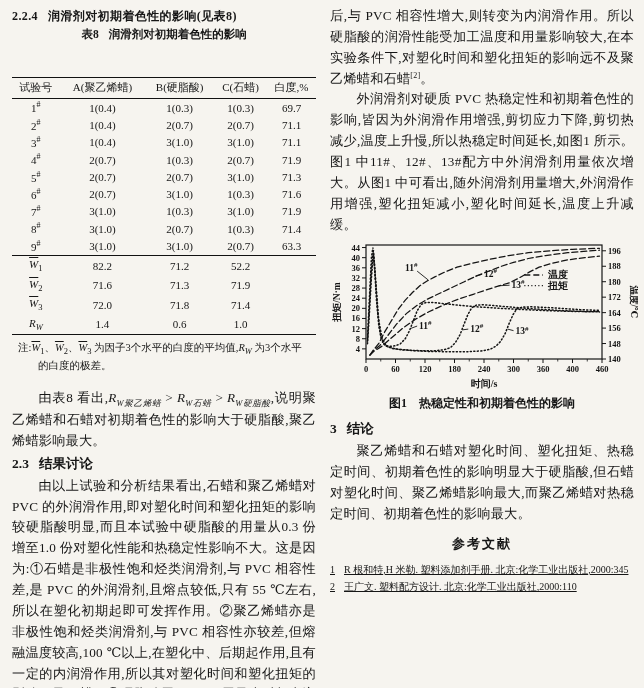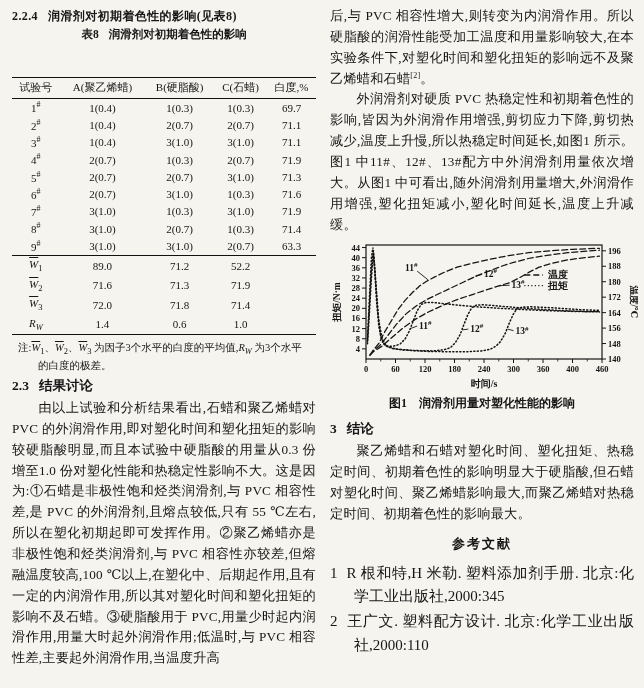--- a/index.html
+++ b/index.html
@@ -31,21 +31,21 @@
   
   .body-p{font-size:13.2px;line-height:1.58;text-align:justify;margin:0;text-indent:2em;letter-spacing:.2px;}
   .noindent{text-indent:0;}
   
   .figwrap{margin:6px 0 0;}
   svg{display:block;}
   svg text{font-family:"Liberation Serif","DejaVu Serif",serif;fill:#141414;}
   .caption{font-size:12px;font-weight:bold;text-align:center;margin:4px 0 8px;}
   .caption .num{margin-right:12px;}
   .refs-heading{font-size:13px;font-weight:bold;text-align:center;margin:10px 0 9px;letter-spacing:2px;}
-  .ref{font-size:15px;line-height:1.55;padding-left:1.6em;text-indent:-1.6em;margin:0 0 2px;text-align:justify;}
+  .ref{font-size:10px;line-height:1.55;padding-left:1.6em;text-indent:-1.6em;margin:0 0 2px;text-align:justify;text-decoration:underline;}
   .ref .num{margin-right:9px;}
 </style>
 </head>
 <body>
 
 <div class="page">
 
   <div class="col">
     <div class="h224">
       <span class="h-num">2.2.4</span><span>润滑剂对初期着色性的影响(见表8)</span>
@@ -124,21 +124,21 @@
           </tr>
           <tr>
             <td>9<sup>#</sup></td>
             <td>3(1.0)</td>
             <td>3(1.0)</td>
             <td>2(0.7)</td>
             <td>63.3</td>
           </tr>
           <tr class="stat-first">
             <td><span class="it ovl">W</span><sub class="">1</sub></td>
-            <td>89.0</td>
+            <td>82.2</td>
             <td>71.2</td>
             <td>52.2</td>
             <td></td>
           </tr>
           <tr>
             <td><span class="it ovl">W</span><sub class="">2</sub></td>
             <td>71.6</td>
             <td>71.3</td>
             <td>71.9</td>
             <td></td>
@@ -157,20 +157,23 @@
             <td>1.0</td>
             <td></td>
           </tr>
         </tbody>
     </table>
 
     <div class="note">
       <span>注:</span><span class="it ovl">W</span><sub>1</sub><span>、</span><span class="it ovl">W</span><sub>2</sub><span>、</span><span class="it ovl">W</span><sub>3</sub><span> 为因子3个水平的白度的平均值,</span><span class="it">R</span><sub class="it">W</sub><span> 为3个水平的白度的极差。</span>
     </div>
 
+    <p class="body-p" style="margin-top:14px;">
+      <span>由表8 看出,</span><span class="it">R</span><sub class="it">W聚乙烯蜡</sub><span> &gt; </span><span class="it">R</span><sub class="it">W石蜡</sub><span> &gt; </span><span class="it">R</span><sub class="it">W硬脂酸</sub><span>,说明聚乙烯蜡和石蜡对初期着色性的影响大于硬脂酸,聚乙烯蜡影响最大。</span>
+    </p>
 
     <div class="h-inline">
       <span class="h-num">2.3</span><span>结果讨论</span>
     </div>
 
     <p class="body-p">由以上试验和分析结果看出,石蜡和聚乙烯蜡对 PVC 的外润滑作用,即对塑化时间和塑化扭矩的影响较硬脂酸明显,而且本试验中硬脂酸的用量从0.3 份增至1.0 份对塑化性能和热稳定性影响不大。这是因为:①石蜡是非极性饱和烃类润滑剂,与 PVC 相容性差,是 PVC 的外润滑剂,且熔点较低,只有 55 ℃左右,所以在塑化初期起即可发挥作用。②聚乙烯蜡亦是非极性饱和烃类润滑剂,与 PVC 相容性亦较差,但熔融温度较高,100 ℃以上,在塑化中、后期起作用,且有一定的内润滑作用,所以其对塑化时间和塑化扭矩的影响不及石蜡。③硬脂酸用于 PVC,用量少时起内润滑作用,用量大时起外润滑作用;低温时,与 PVC 相容性差,主要起外润滑作用,当温度升高</p>
   </div>
 
   <div class="col">
     <p class="body-p noindent">
@@ -266,21 +269,21 @@
           <text x="185.46666666666667" y="93.13333333333333" text-anchor="start" font-size="9.5" font-weight="bold">13<tspan dy="-3.5" font-size="7">#</tspan></text>
           <line x1="194.31666666666666" y1="33.94915254237287" x2="213" y2="33.94915254237287" stroke="#141414" stroke-width="1.4" stroke-dasharray="6,3"></line>
           <text x="218" y="37.44915254237287" font-size="10" font-weight="bold">温度</text>
           <line x1="194.31666666666666" y1="44.57627118644068" x2="213" y2="44.57627118644068" stroke="#141414" stroke-width="1.4" stroke-dasharray="1.1,2.4"></line>
           <text x="218" y="48.07627118644068" font-size="10" font-weight="bold">扭矩</text>
           <text x="10" y="61" text-anchor="middle" font-size="9.5" font-weight="bold" transform="rotate(-90 10 61)">扭矩/N·m</text>
           <text x="301" y="61" text-anchor="middle" font-size="9.5" font-weight="bold" transform="rotate(90 301 61)">温度/℃</text>
           <text x="154" y="146" text-anchor="middle" font-size="10" font-weight="bold">时间/s</text>
         </svg>
       <div class="caption">
-        <span class="num">图1</span><span>润滑剂用量对塑化性能的影响</span>
+        <span class="num">图1</span><span>热稳定性和初期着色性的影响</span>
       </div>
     </div>
 
     <div class="h-inline">
       <span class="h-num">3</span><span>结论</span>
     </div>
 
     <p class="body-p">聚乙烯蜡和石蜡对塑化时间、塑化扭矩、热稳定时间、初期着色性的影响明显大于硬脂酸,但石蜡对塑化时间、聚乙烯蜡影响最大,而聚乙烯蜡对热稳定时间、初期着色性的影响最大。</p>
 
     <div class="refs-heading">参考文献</div>

